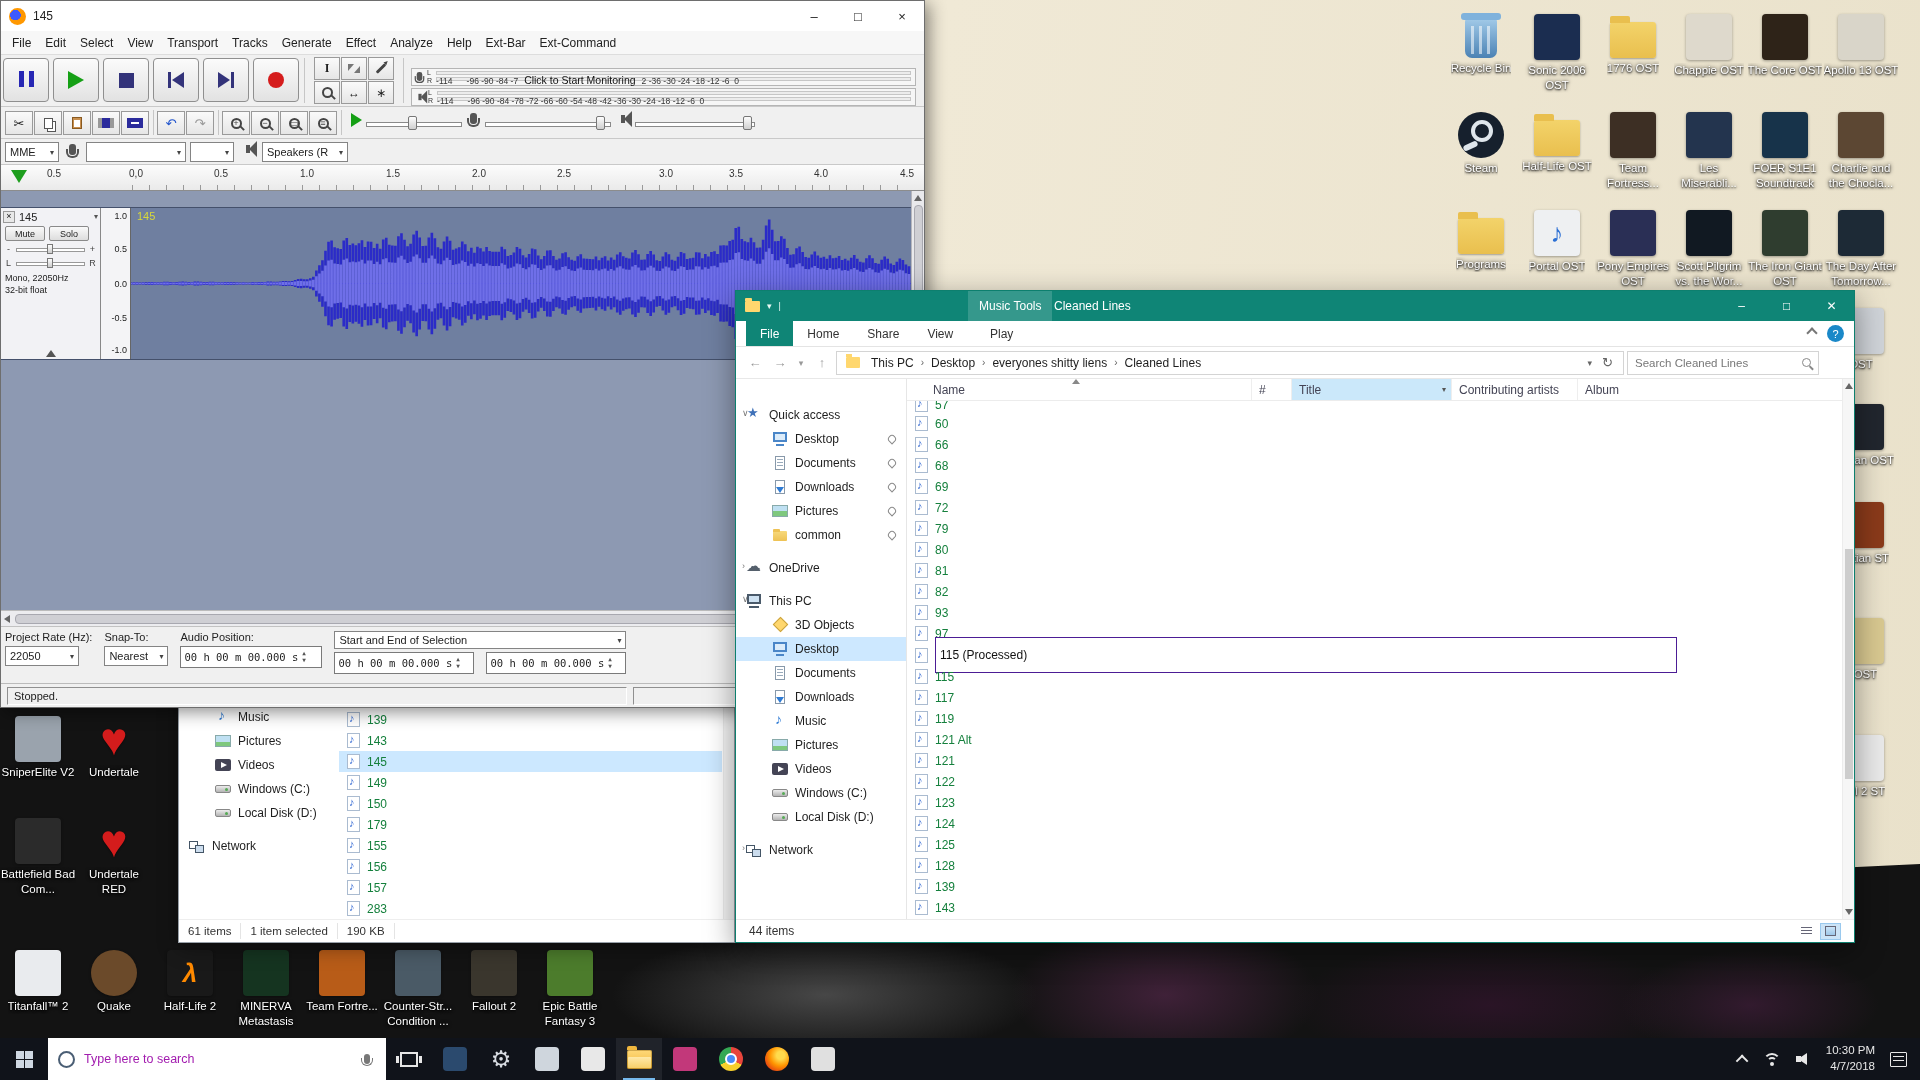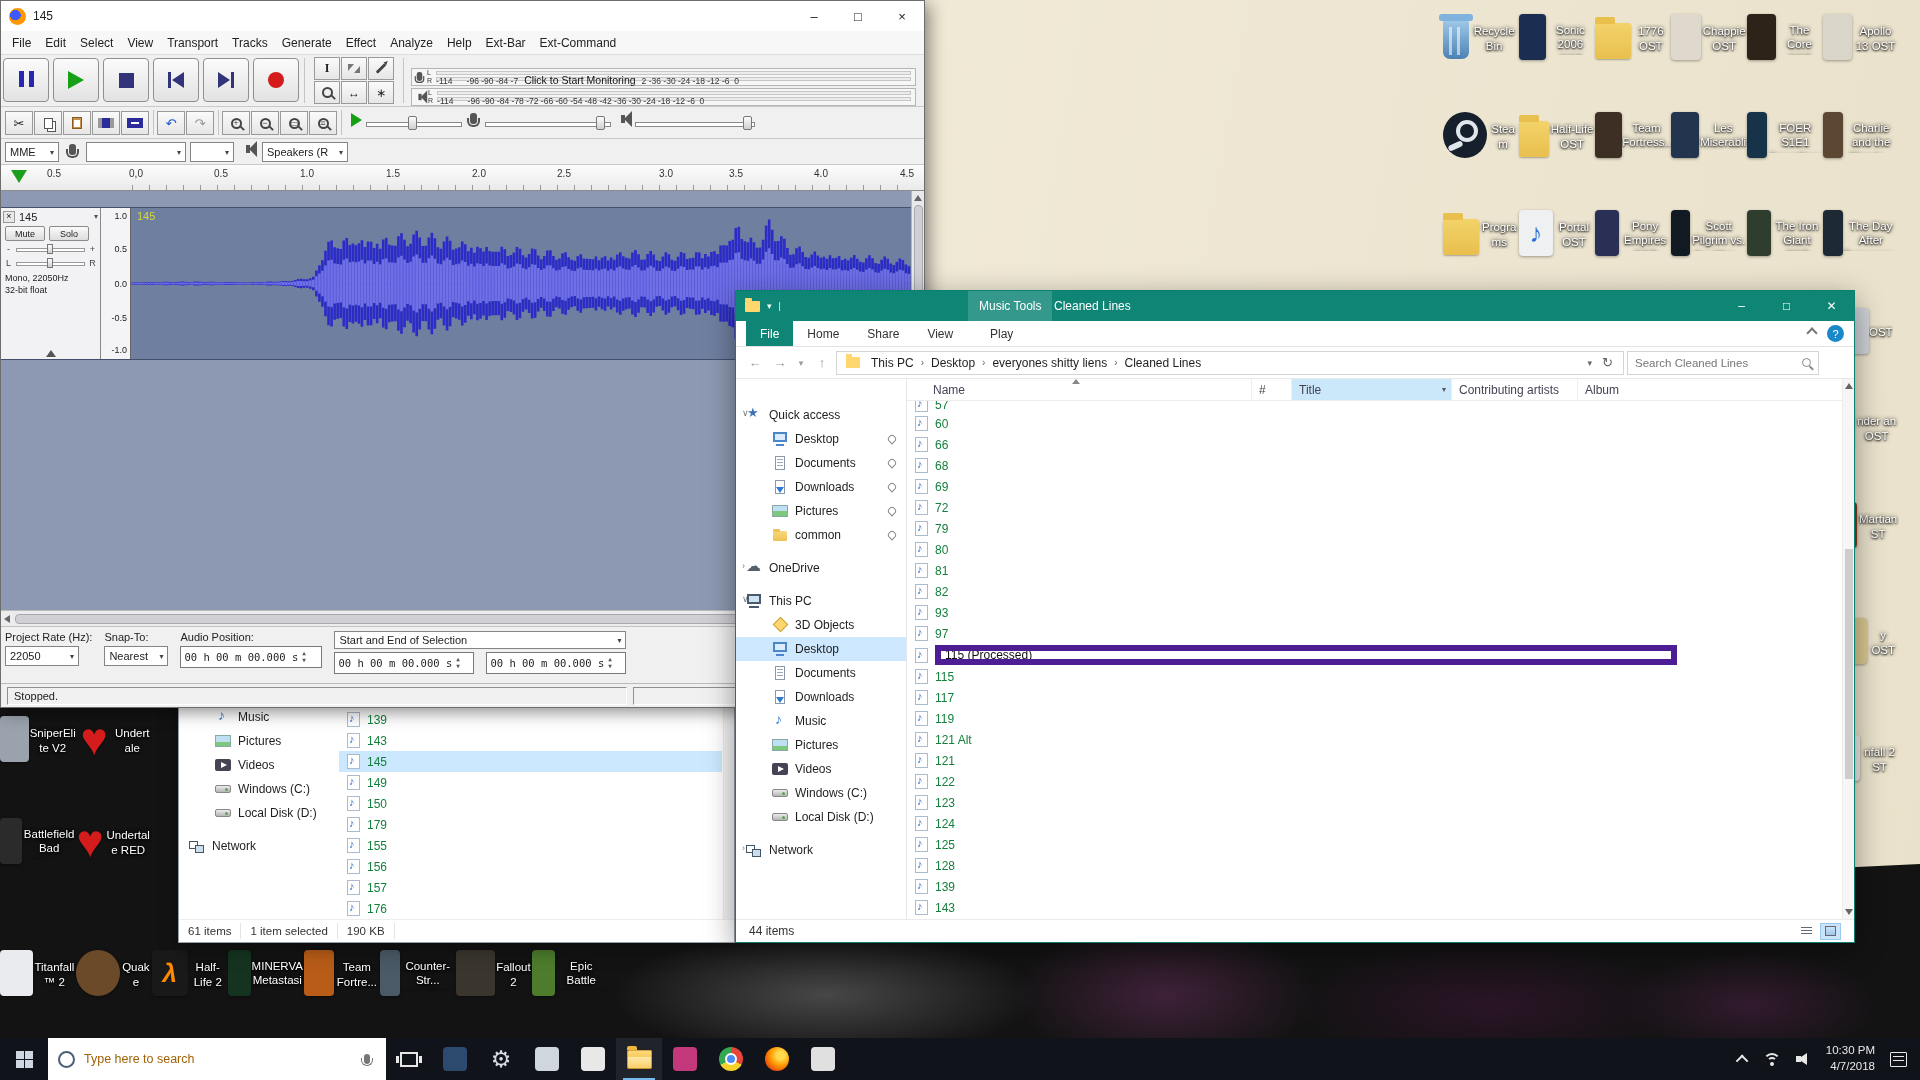--- a/index.html
+++ b/index.html
@@ -13,21 +13,21 @@
 #blob1{left:610px;top:930px;width:430px;height:130px;background:radial-gradient(ellipse,#474747 0%,rgba(70,70,70,0) 70%)}
 #blob2{left:1010px;top:920px;width:310px;height:150px;background:radial-gradient(ellipse,#3f2138 0%,rgba(63,33,56,0) 70%)}
 #blob3{left:1290px;top:940px;width:400px;height:130px;background:radial-gradient(ellipse,#2a1426 0%,rgba(42,20,38,0) 70%)}
 #blob4{left:1620px;top:950px;width:260px;height:110px;background:radial-gradient(ellipse,#321a2e 0%,rgba(50,26,46,0) 70%)}
 
 .icon-row{position:absolute;display:flex;z-index:6}
 #dr1{left:1443px;top:14px}#dr2{left:1443px;top:112px}#dr3{left:1443px;top:210px}
 #lr1{left:0;top:716px}#lr2{left:0;top:818px}#lr3{left:0;top:950px}
 #edge-icons{position:absolute;left:1823px;top:0;width:76px;height:100%;z-index:6}
 #edge-icons .dicon{position:absolute;left:0}
-.dicon{width:76px;display:flex;flex-direction:row;align-items:center}
+.dicon{width:76px;display:flex;flex-direction:column;align-items:center}
 .dicon-art{position:relative;width:46px;height:46px;display:flex;align-items:center;justify-content:center;margin-bottom:3px}
 .dicon-art.tile{border-radius:4px;box-shadow:0 1px 3px rgba(0,0,0,.35)}
 .dicon-art.circle{border-radius:50%;box-shadow:0 1px 3px rgba(0,0,0,.35)}
 .dicon-art.folder{background:linear-gradient(#f3d36a,#e9bf4e);border-radius:3px;margin-top:8px;height:36px;box-shadow:0 1px 2px rgba(0,0,0,.3)}
 .dicon-art.folder::before{content:"";position:absolute;top:-6px;left:0;width:20px;height:7px;background:#e9bf4e;border-radius:2px 2px 0 0}
 .dicon-art.heart::before{content:"♥";font-size:46px;color:#d41c1c;text-shadow:0 1px 2px rgba(0,0,0,.45)}
 .dicon-art.steam{background:#16202d;border-radius:50%}
 .dicon-art.steam::before{content:"";position:absolute;width:14px;height:14px;border-radius:50%;border:4px solid #dfe6ec;top:8px;left:13px}
 .dicon-art.steam::after{content:"";position:absolute;width:15px;height:6px;background:#dfe6ec;border-radius:3px;transform:rotate(-25deg);left:5px;bottom:9px}
 .dicon-art.recycle{background:linear-gradient(#a3cbe9,#4b82b4);border-radius:4px 4px 7px 7px;width:32px;height:40px;margin-top:4px}
@@ -212,21 +212,21 @@
 .col{padding-left:7px;height:100%;display:flex;align-items:center;border-right:1px solid #eee}
 .col.name{width:345px;padding-left:26px;position:relative}
 .sort-up{position:absolute;left:165px;top:0;width:0;height:0;border-bottom:5px solid #888;border-left:4px solid transparent;border-right:4px solid transparent}
 .col.num{width:40px}
 .col.title{width:160px;background:#cbe8fa;justify-content:space-between;padding-right:5px}
 .col.title i{font-style:normal;font-size:8px;color:#555}
 .col.artists{width:126px}
 .col.album{flex:1;border-right:none}
 .xf-rows{flex:1;overflow:hidden}
 .rename-row{height:22px;display:flex;align-items:center;padding-left:8px;gap:7px}
-.rename-input{width:742px;height:20px;border:6px solid #4c1d95;font-size:12px;padding:0 4px;outline:none;color:#111;font-family:inherit}
+.rename-input{width:742px;height:36px;border:1px solid #4c1d95;font-size:12px;padding:0 4px;outline:none;color:#111;font-family:inherit}
 .xf-scroll{width:12px;background:#f6f6f6;border-left:1px solid #ececec;position:relative;flex:none}
 .xf-scroll .up{position:absolute;top:4px;left:2px}
 .xf-scroll .down{position:absolute;bottom:4px;left:2px}
 .xf-thumb{position:absolute;left:2px;width:8px;top:170px;height:230px;background:#cdcdcd}
 .xf-status{height:23px;border-top:1px solid #eaeaea;display:flex;align-items:center;padding:0 13px;color:#333;flex:none}
 .view-btns{margin-left:auto;display:flex;gap:3px}
 .vbtn{width:21px;height:17px;border:1px solid transparent;display:flex;align-items:center;justify-content:center}
 .vbtn.active{background:#cce4f7;border-color:#9ac9ee}
 .vb-list-g{width:11px;height:9px;background:repeating-linear-gradient(to bottom,#667 0 1px,transparent 1px 3px)}
 .vb-thumb-g{width:11px;height:10px;border:1px solid #667;background:linear-gradient(#cbe4f8,#9ec7e8)}
@@ -237,21 +237,21 @@
 .xb-status{position:absolute;left:0;right:0;bottom:0;height:23px;border-top:1px solid #eee;display:flex;align-items:center;font-size:11.5px;color:#333}
 .xb-status span{padding:0 9px;border-right:1px solid #e4e4e4;height:72%;display:flex;align-items:center;white-space:nowrap}
 .xb-scroll{position:absolute;right:0;top:100px;bottom:23px;width:11px;background:#f4f4f4;border-left:1px solid #ececec}
 
 #taskbar{position:absolute;left:0;bottom:0;width:1920px;height:42px;background:#10131a;display:flex;align-items:stretch;z-index:100;color:#e8e8e8}
 .tb-start{width:48px;display:flex;align-items:center;justify-content:center}
 .winlogo{width:17px;height:17px;display:grid;grid-template-columns:8px 8px;grid-template-rows:8px 8px;gap:1px}
 .winlogo i{background:#cfd8e2}
 .tb-search{width:338px;background:#fff;display:flex;align-items:center;padding:0 10px;gap:9px}
 .cortana{width:17px;height:17px;border-radius:50%;border:2.5px solid #4a5e74;flex:none}
-.tb-search .text{color:#a16207;font-size:12.5px;white-space:nowrap}
+.tb-search .text{color:#a21caf;font-size:12.5px;white-space:nowrap}
 .tb-mic{margin-left:auto;width:6px;height:10px;background:#777;border-radius:3px;position:relative;flex:none;margin-right:6px}
 .tb-mic::after{content:"";position:absolute;left:-3px;right:-3px;top:4px;height:7px;border:1.5px solid #777;border-top:none;border-radius:0 0 6px 6px}
 .tb-btn{width:46px;display:flex;align-items:center;justify-content:center;position:relative}
 .tb-btn.active{background:rgba(255,255,255,.07)}
 .tb-btn.active::after{content:"";position:absolute;bottom:0;left:7px;right:7px;height:2px;background:#76b9ed}
 .tv-ic{width:18px;height:15px;border:2px solid #e6e6e6;position:relative}
 .tv-ic::before{content:"";position:absolute;left:-6px;top:2px;width:3px;height:7px;background:#e6e6e6}
 .tv-ic::after{content:"";position:absolute;right:-6px;top:2px;width:3px;height:7px;background:#e6e6e6}
 .appglyph{display:flex;align-items:center;justify-content:center}
 .appglyph.tile{width:24px;height:24px;border-radius:4px}
@@ -563,21 +563,21 @@
         <div class="frow">
           <span class="fic"></span>
           <span class="fname">156</span>
         </div>
         <div class="frow">
           <span class="fic"></span>
           <span class="fname">157</span>
         </div>
         <div class="frow">
           <span class="fic"></span>
-          <span class="fname">176</span>
+          <span class="fname">283</span>
         </div>
     </div>
     <div class="xb-scroll"></div>
     <div class="xb-status">
       <span>61 items</span>
       <span>1 item selected</span>
       <span>190 KB</span>
     </div>
   </div>
 

